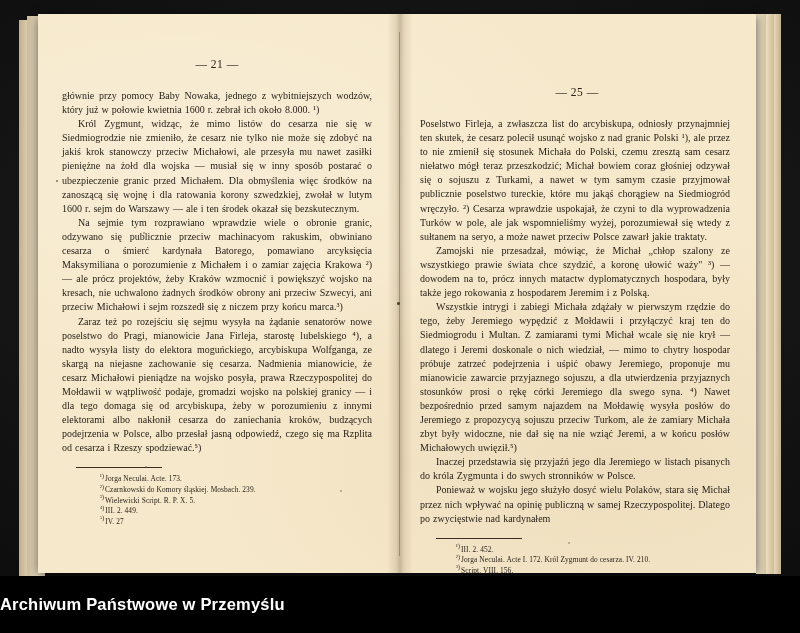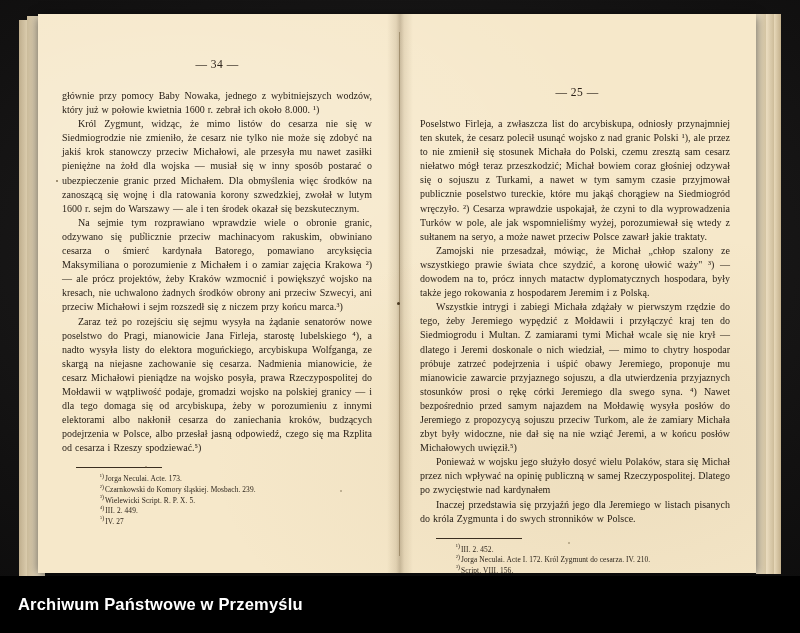--- a/index.html
+++ b/index.html
@@ -192,21 +192,21 @@
     background: #000;
     display: flex;
     align-items: center;
     z-index: 10;
   }
   .watermark-text {
     color: #ffffff;
     font-family: "Liberation Sans", sans-serif;
     font-size: 16.5px;
     font-weight: bold;
-    padding-left: 18px;
+    padding-left: 0;
     letter-spacing: 0.2px;
   }
 </style>
 </head>
 <body>
 
 <div id="scan">
 
   <div class="backdrop"></div>
 
@@ -223,21 +223,21 @@
     <div class="gutter-line"></div>
     <div class="gutter-speck"></div>
 
     <div class="speck" style="left:18px;  top:166px; width:2px;  height:2px;"></div>
     <div class="speck" style="left:105px; top:218px; width:1.5px;height:1.5px;opacity:.5;"></div>
     <div class="speck" style="left:107px; top:452px; width:1.5px;height:1.5px;opacity:.45;"></div>
     <div class="speck" style="left:302px; top:476px; width:1.5px;height:1.5px;opacity:.4;"></div>
     <div class="speck" style="left:530px; top:528px; width:1.5px;height:1.5px;opacity:.4;"></div>
 
     <div class="page verso">
-      <div class="page-number">— 34 —</div>
+      <div class="page-number">— 21 —</div>
 
       <div class="textblock">
         <p class="first">głównie przy pomocy Baby Nowaka, jednego z wybitniejszych wodzów, który już w połowie kwietnia 1600 r. zebrał ich około 8.000. ¹)</p>
         <p>Król Zygmunt, widząc, że mimo listów do cesarza nie się w Siedmiogrodzie nie zmieniło, że cesarz nie tylko nie może się zdobyć na jakiś krok stanowczy przeciw Michałowi, ale przesyła mu nawet zasiłki pieniężne na żołd dla wojska — musiał się w inny sposób postarać o ubezpieczenie granic przed Michałem. Dla obmyślenia więc środków na zanoszącą się wojnę i dla ratowania korony szwedzkiej, zwołał w lutym 1600 r. sejm do Warszawy — ale i ten środek okazał się bezskutecznym.</p>
         <p>Na sejmie tym rozprawiano wprawdzie wiele o obronie granic, odzywano się publicznie przeciw machinacyom rakuskim, obwiniano cesarza o śmierć kardynała Batorego, pomawiano arcyksięcia Maksymiliana o porozumienie z Michałem i o zamiar zajęcia Krakowa ²) — ale prócz projektów, żeby Kraków wzmocnić i powiększyć wojsko na kresach, nie uchwalono żadnych środków obrony ani przeciw Szwecyi, ani przeciw Michałowi i sejm rozszedł się z niczem przy końcu marca.³)</p>
         <p>Zaraz też po rozejściu się sejmu wysyła na żądanie senatorów nowe poselstwo do Pragi, mianowicie Jana Firleja, starostę lubelskiego ⁴), a nadto wysyła listy do elektora moguńckiego, arcybiskupa Wolfganga, ze skargą na niejasne zachowanie się cesarza. Nadmienia mianowicie, że cesarz Michałowi pieniądze na wojsko posyła, prawa Rzeczypospolitej do Mołdawii w wątpliwość podaje, gromadzi wojsko na polskiej granicy — i dla tego domaga się od arcybiskupa, żeby w porozumieniu z innymi elektorami albo nakłonił cesarza do zaniechania kroków, budzących podejrzenia w Polsce, albo przesłał jasną odpowiedź, czego się ma Rzplita od cesarza i Rzeszy spodziewać.⁵)</p>
       </div>
 
       <div class="fn-rule"></div>
 
@@ -260,22 +260,22 @@
       </div>
     </div>
 
     <div class="page recto">
       <div class="page-number">— 25 —</div>
 
       <div class="textblock">
         <p class="first">Poselstwo Firleja, a zwłaszcza list do arcybiskupa, odniosły przynajmniej ten skutek, że cesarz polecił usunąć wojsko z nad granic Polski ¹), ale przez to nie zmienił się stosunek Michała do Polski, czemu zresztą sam cesarz niełatwo mógł teraz przeszkodzić; Michał bowiem coraz głośniej odzywał się o sojuszu z Turkami, a nawet w tym samym czasie przyjmował publicznie poselstwo tureckie, które mu jakąś chorągiew na Siedmiogród wręczyło. ²) Cesarza wprawdzie uspokajał, że czyni to dla wyprowadzenia Turków w pole, ale jak wspomnieliśmy wyżej, porozumiewał się wtedy z sułtanem na seryo, a może nawet przeciw Polsce zawarł jakie traktaty.</p>
         <p>Zamojski nie przesadzał, mówiąc, że Michał „chłop szalony ze wszystkiego prawie świata chce szydzić, a koronę ułowić waży" ³) — dowodem na to, prócz innych matactw dyplomatycznych hospodara, były także jego rokowania z hospodarem Jeremim i z Polską.</p>
         <p>Wszystkie intrygi i zabiegi Michała zdążały w pierwszym rzędzie do tego, żeby Jeremiego wypędzić z Mołdawii i przyłączyć kraj ten do Siedmiogrodu i Multan. Z zamiarami tymi Michał wcale się nie krył — dlatego i Jeremi doskonale o nich wiedział, — mimo to chytry hospodar próbuje zatrzeć podejrzenia i uśpić obawy Jeremiego, proponuje mu mianowicie zawarcie przyjaznego sojuszu, a dla utwierdzenia przyjaznych stosunków prosi o rękę córki Jeremiego dla swego syna. ⁴) Nawet bezpośrednio przed samym najazdem na Mołdawię wysyła posłów do Jeremiego z propozycyą sojuszu przeciw Turkom, ale że zamiary Michała zbyt były widoczne, nie dał się na nie wziąć Jeremi, a w końcu posłów Michałowych uwięził.⁵)</p>
+        <p>Inaczej przedstawia się przyjaźń jego dla Jeremiego w listach pisanych do króla Zygmunta i do swych stronników w Polsce.</p>
         <p>Ponieważ w wojsku jego służyło dosyć wielu Polaków, stara się Michał przez nich wpływać na opinię publiczną w samej Rzeczypospolitej. Dlatego po zwycięstwie nad kardynałem</p>
-        <p>Inaczej przedstawia się przyjaźń jego dla Jeremiego w listach pisanych do króla Zygmunta i do swych stronników w Polsce.</p>
       </div>
 
       <div class="fn-rule"></div>
 
       <div class="footnotes">
         <div class="fn">
           <sup>¹)</sup><span>III. 2. 452.</span>
         </div>
         <div class="fn">
           <sup>²)</sup><span>Jorga Neculai. Acte I. 172. Król Zygmunt do cesarza. IV. 210.</span>

